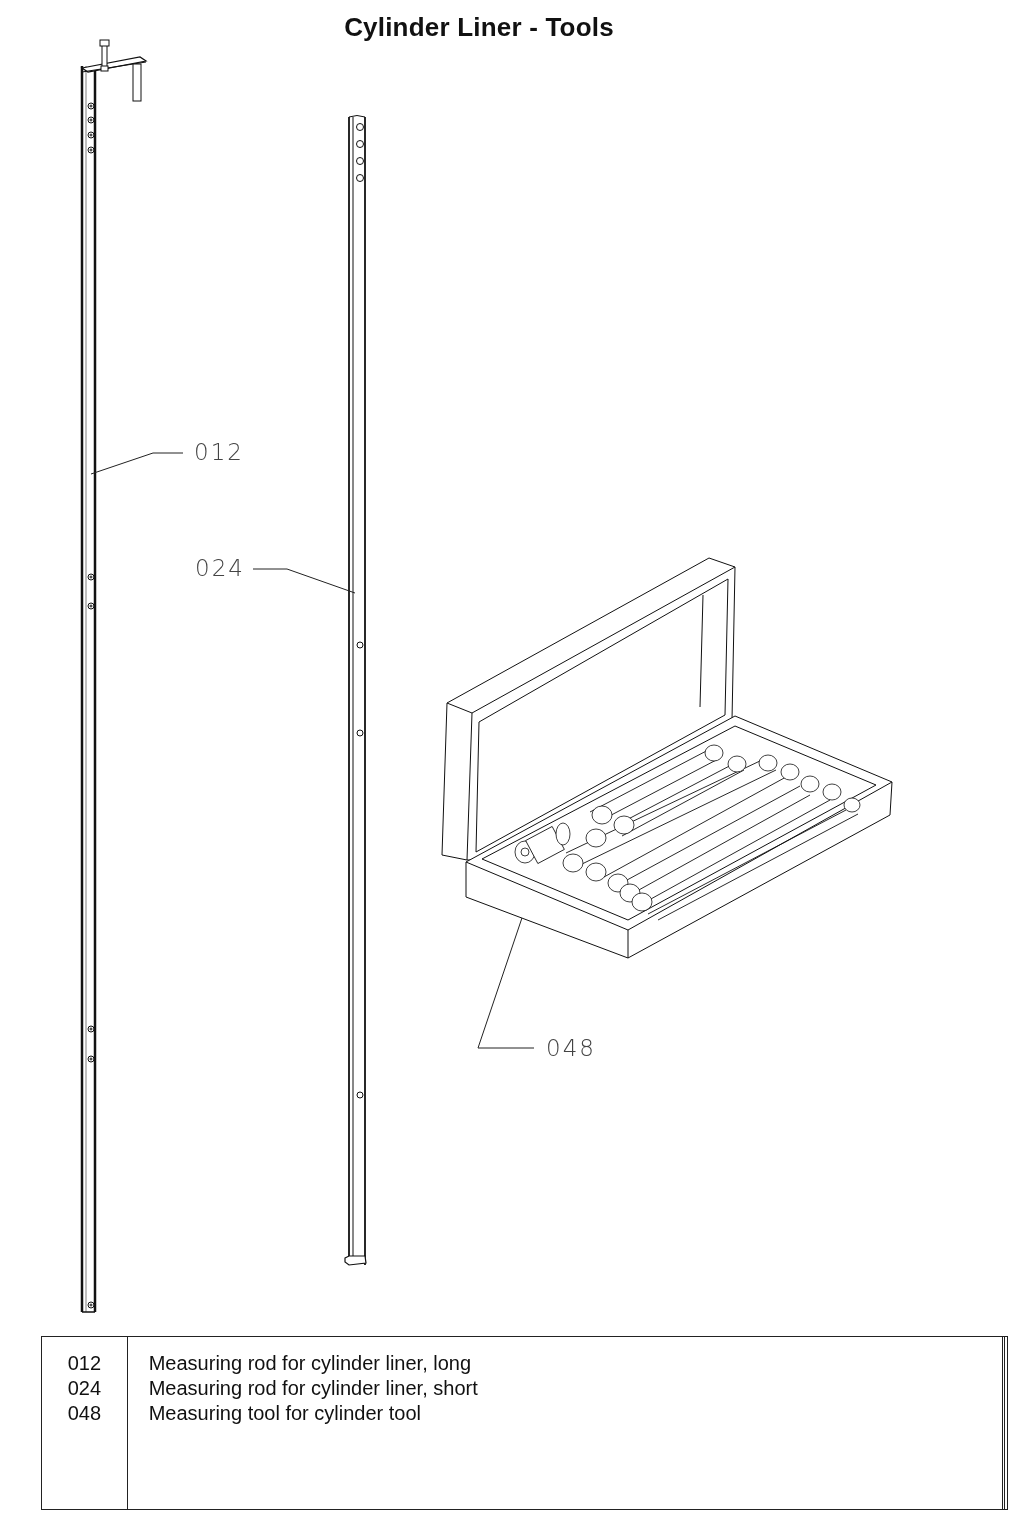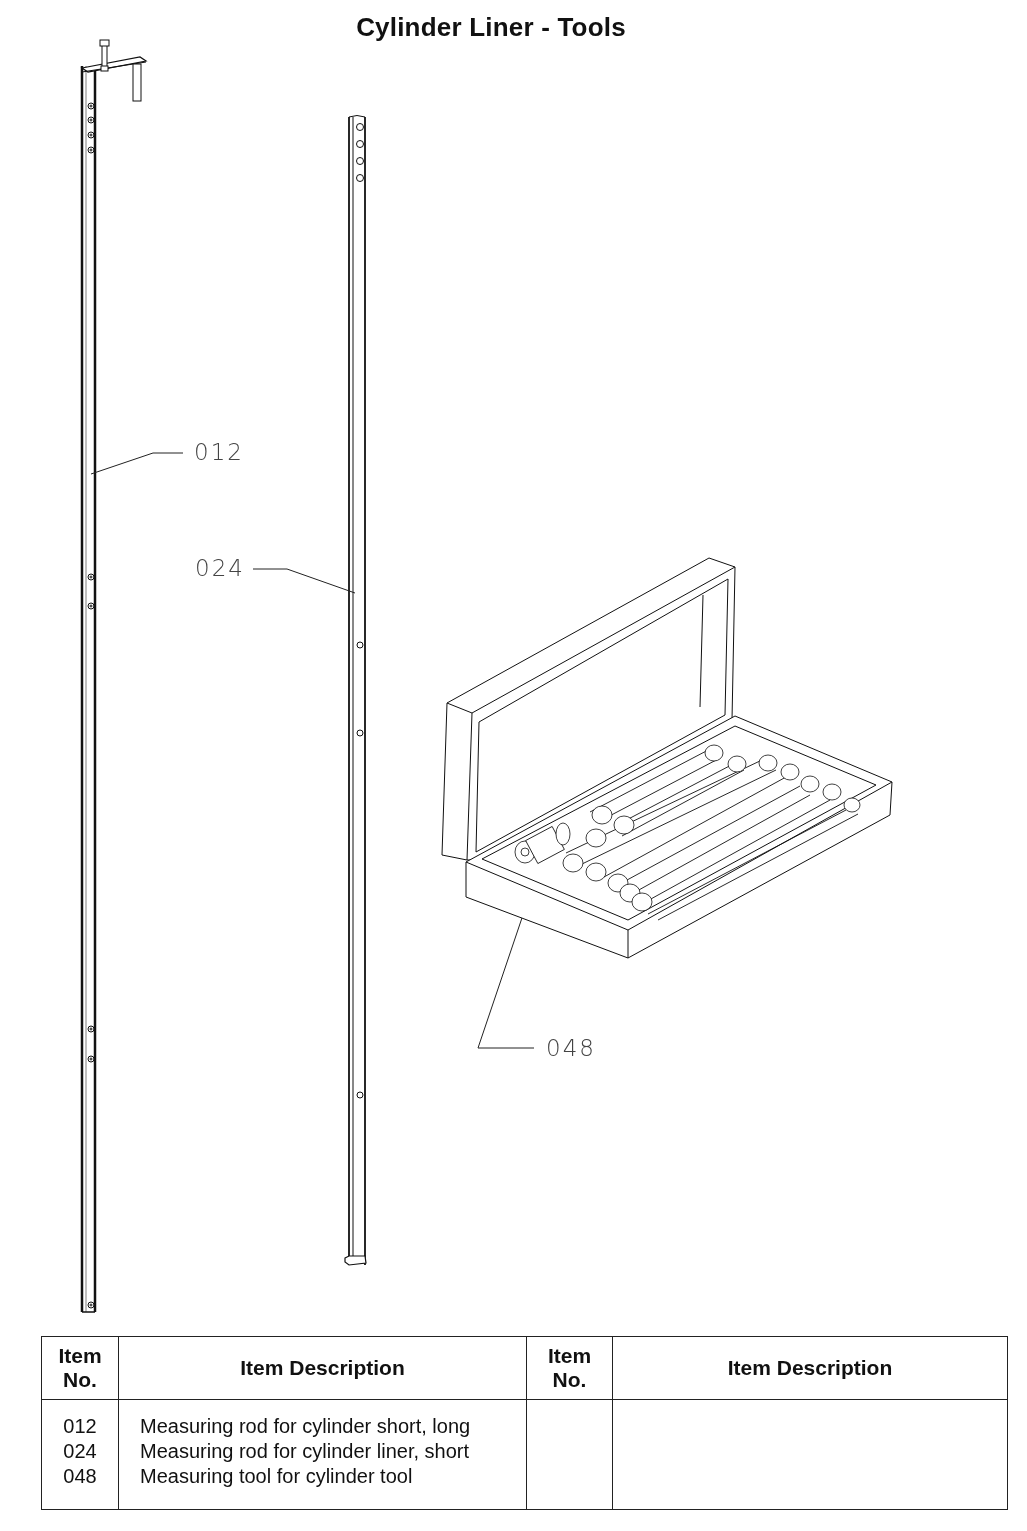--- a/index.html
+++ b/index.html
@@ -1,17 +1,17 @@
 <!DOCTYPE html>
 <html><head>
 <meta charset="utf-8">
 <style>
   html, body { margin:0; padding:0; background:#ffffff; }
   body { width:1027px; height:1531px; position:relative; overflow:hidden; font-family:"Liberation Sans", sans-serif; color:#111; }
-  .title { position:absolute; left:12px; top:12px; width:958px; text-align:center; font-size:26px; font-weight:bold; letter-spacing:0.2px; }
+  .title { position:absolute; left:0; top:12px; width:958px; text-align:center; font-size:26px; font-weight:bold; letter-spacing:0.2px; }
   svg.drawing { position:absolute; left:0; top:0; }
   .callout { position:absolute; font-family:"DejaVu Sans", sans-serif; font-weight:200; font-size:23px; color:#444; letter-spacing:2px; }
   table.parts { position:absolute; left:41px; top:1336px; width:967px; height:174px; border-collapse:collapse; }
   table.parts td, table.parts th { border:1.5px solid #222; padding:0; }
   table.parts th { font-weight:bold; font-size:21px; height:62px; text-align:center; vertical-align:middle; line-height:24px; }
   table.parts td { vertical-align:top; font-size:20px; line-height:25px; padding-top:14px; }
   .col-no { width:76px; }
   .col-desc { width:407px; }
   .col-no2 { width:85px; }
   .num-cell { text-align:center; }
@@ -135,40 +135,28 @@
     </g>
   </g>
 </svg>
 
 <div class="callout" style="left:194px; top:439px;">012</div>
 <div class="callout" style="left:195px; top:555px;">024</div>
 <div class="callout" style="left:546px; top:1035px;">048</div>
 
 <table class="parts">
   <tbody>
-      <tr>
-    <th class="col-no">
-      <span class="row-line">Item</span>
-      <span class="row-line">No.</span>
-    </th>
-    <th class="col-desc">Item Description</th>
-    <th class="col-no2">
-      <span class="row-line">Item</span>
-      <span class="row-line">No.</span>
-    </th>
-    <th>Item Description</th>
-  </tr>
   <tr>
     <td class="num-cell">
       <span class="row-line">012</span>
       <span class="row-line">024</span>
       <span class="row-line">048</span>
     </td>
     <td class="desc-cell">
-      <span class="row-line">Measuring rod for cylinder short, long</span>
+      <span class="row-line">Measuring rod for cylinder liner, long</span>
       <span class="row-line">Measuring rod for cylinder liner, short</span>
       <span class="row-line">Measuring tool for cylinder tool</span>
     </td>
     <td></td>
     <td></td>
   </tr>
 </tbody>
   </table>
 
 </body></html>

